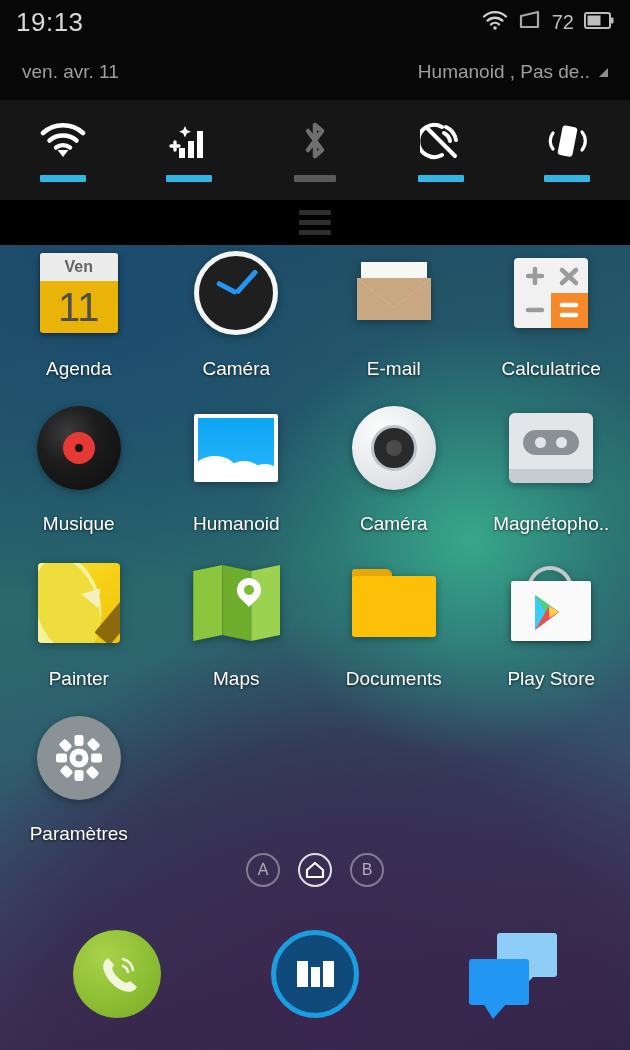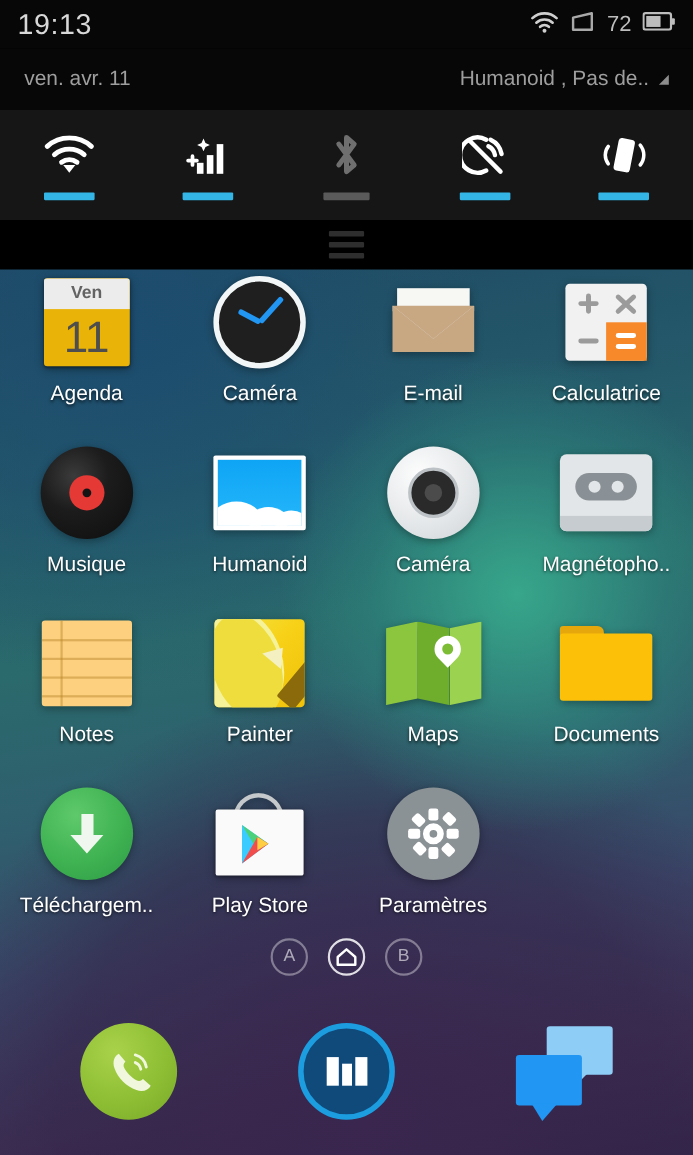--- a/index.html
+++ b/index.html
@@ -67,21 +67,21 @@
 
   
   .grid {
     position:absolute; top:240px; left:0; width:630px; height:610px;
     display:grid; grid-template-columns:repeat(4,1fr); grid-template-rows:repeat(4,155px);
     z-index:5;
   }
   .app { display:flex; flex-direction:column; align-items:center; justify-content:flex-start; padding-top:10px; }
   .app-icon { width:86px; height:86px; position:relative; filter:drop-shadow(0 2px 4px rgba(0,0,0,.35)); }
   .app-label {
-    margin-top:12px; color:#fff; font-size:19px; white-space:nowrap;
+    margin-top:22px; color:#fff; font-size:19px; white-space:nowrap;
     text-shadow:0 1px 3px rgba(0,0,0,.75);
   }
 
   
   .ic-cal { width:78px;height:80px;margin:3px auto 0;background:#eab308;border-radius:3px;overflow:hidden;
             box-shadow:0 1px 3px rgba(0,0,0,.4); }
   .ic-cal .cal-top { height:28px;background:#ececec;color:#636363;font-size:16px;
             display:flex;align-items:center;justify-content:center;font-weight:600; }
   .ic-cal .cal-day { height:52px;color:#4e4e4e;font-size:40px;display:flex;
             align-items:center;justify-content:center;font-weight:300; }
@@ -418,32 +418,20 @@
             <div class="reel">
               <b></b>
               <b></b>
             </div>
             <div class="strip"></div>
           </div>
       </div>
       <div class="app-label">Magnétopho..</div>
     </div>
 
-    <div class="app">
-      <div class="app-icon">
-        <div class="ic-notes">
-          <span class="vl"></span>
-          <span class="ln" style="top:17px"></span>
-          <span class="ln" style="top:34px"></span>
-          <span class="ln" style="top:51px"></span>
-          <span class="ln" style="top:68px"></span>
-        </div>
-      </div>
-      <div class="app-label">Notes</div>
-    </div>
 
     <div class="app">
       <div class="app-icon">
         <div class="ic-painter">
           <span class="swoop"></span>
             <span class="swoop2"></span>
           <span class="pencil"></span>
             <span class="tip"></span>
         </div>
       </div>
@@ -465,31 +453,20 @@
     <div class="app">
       <div class="app-icon">
         <div class="ic-folder">
             <span class="tab"></span>
             <span class="body"></span>
           </div>
       </div>
       <div class="app-label">Documents</div>
     </div>
 
-    <div class="app">
-      <div class="app-icon">
-        <div class="ic-dl">
-            <span class="arr">
-              <span class="stem"></span>
-              <span class="head"></span>
-            </span>
-          </div>
-      </div>
-      <div class="app-label">Téléchargem..</div>
-    </div>
 
     <div class="app">
       <div class="app-icon">
         <div class="ic-play">
           <span class="hdl"></span>
           <span class="bag"></span>
           <svg width="40" height="44" viewBox="0 0 40 44">
             <path d="M4 4 L28 21 L4 39 Z" fill="#3bccff"></path>
             <path d="M4 4 L28 21 L18 27 Z" fill="#4ad17a"></path>
             <path d="M4 39 L28 21 L18 15 Z" fill="#f14d4d"></path>

